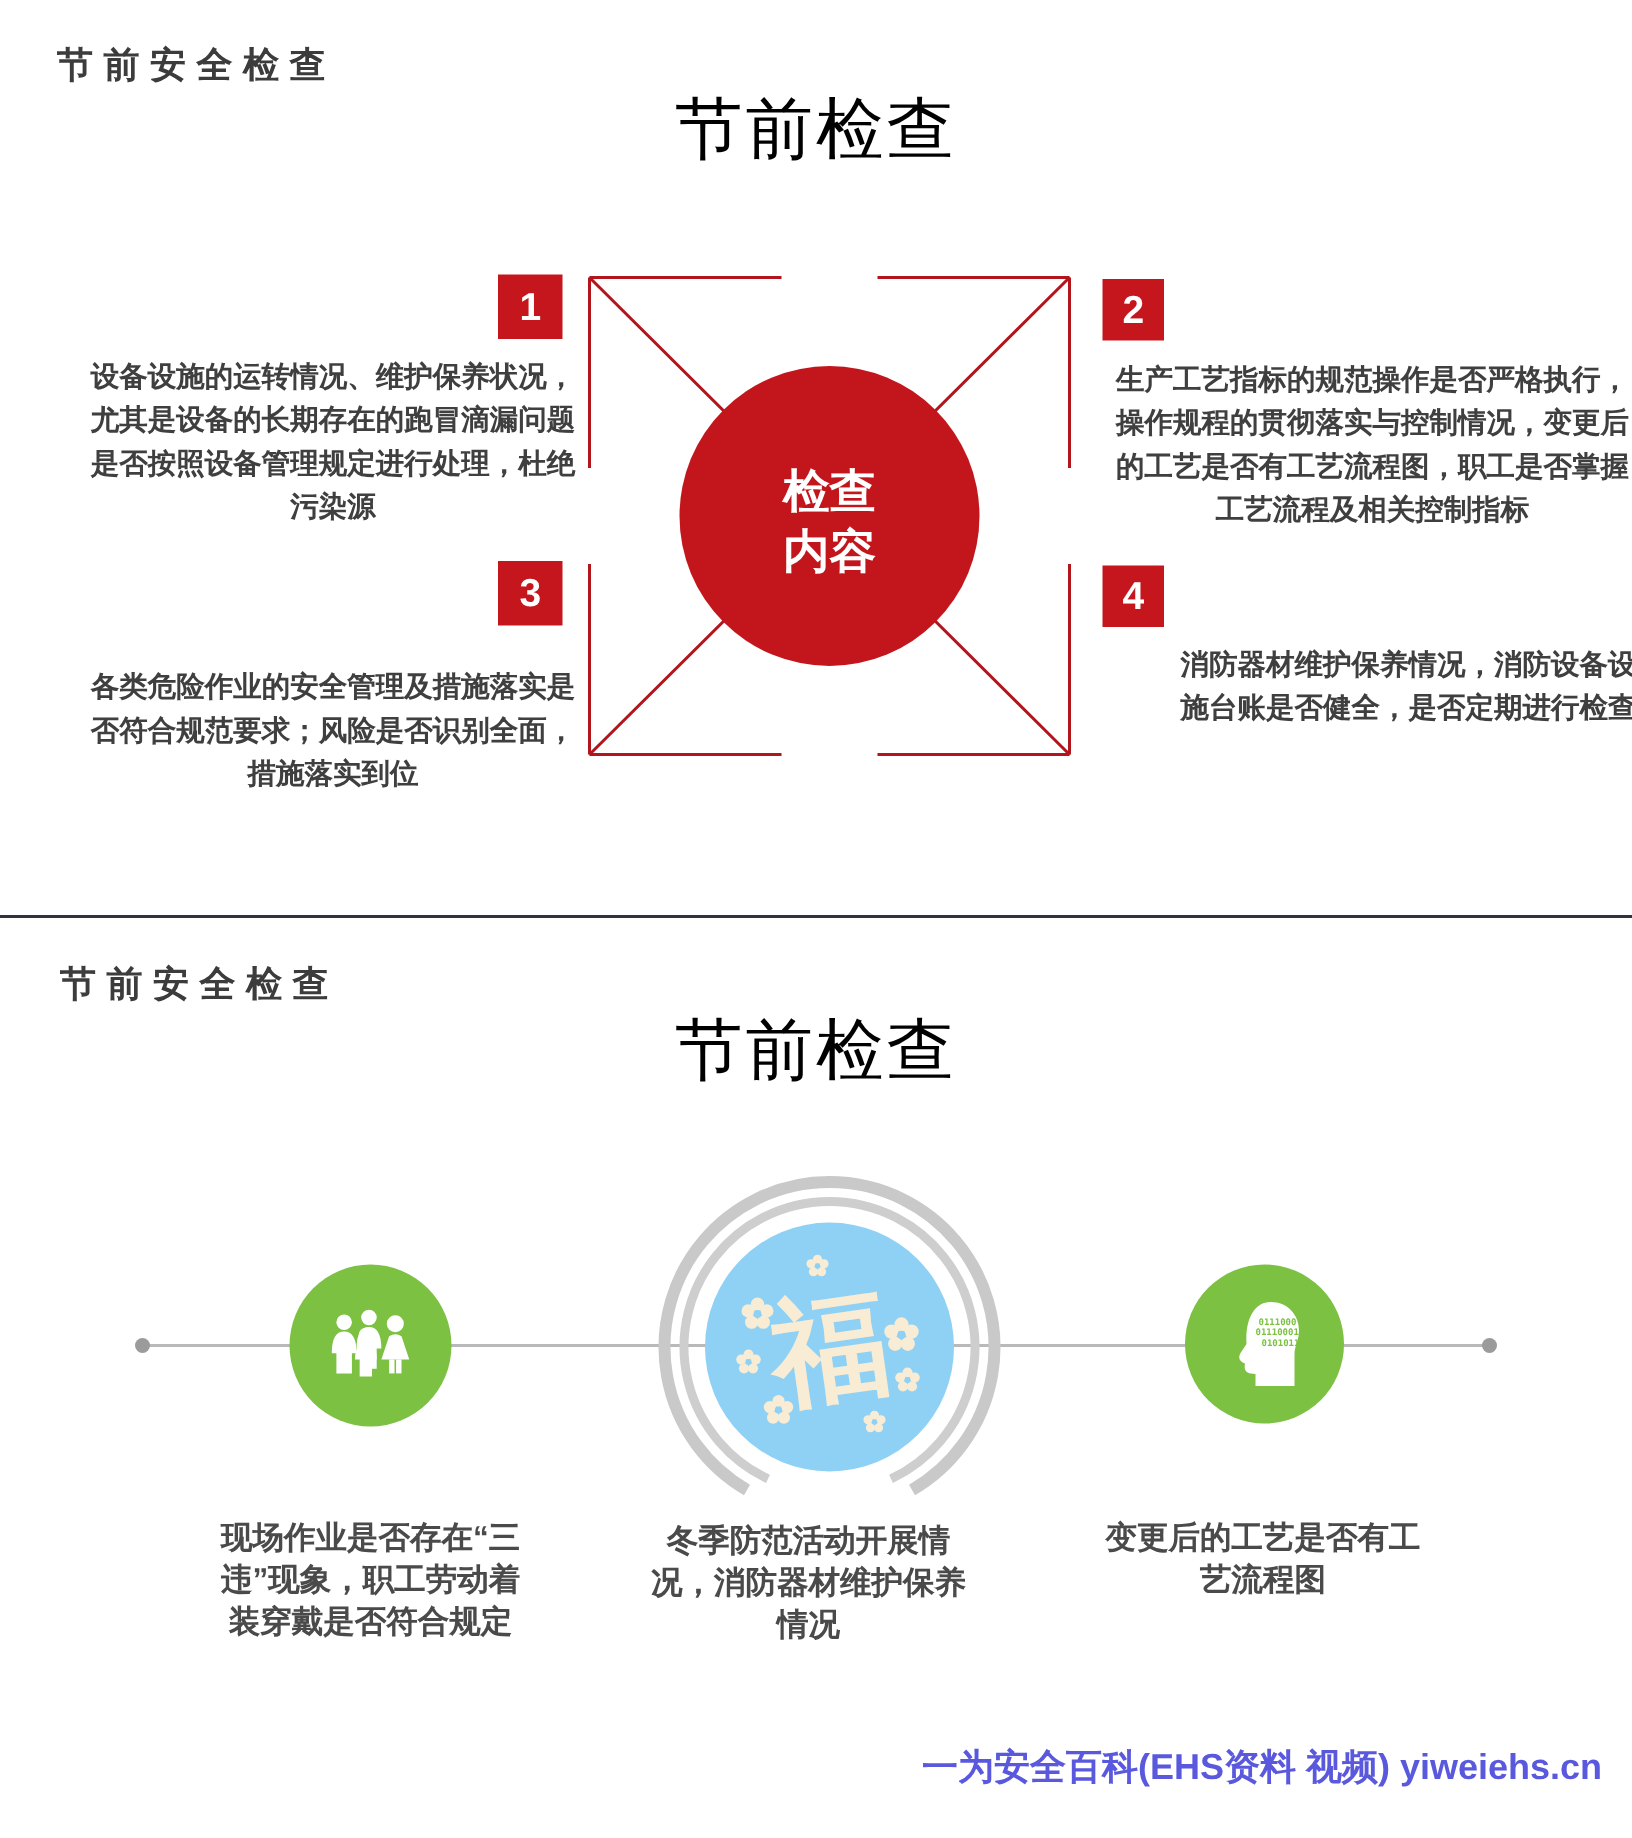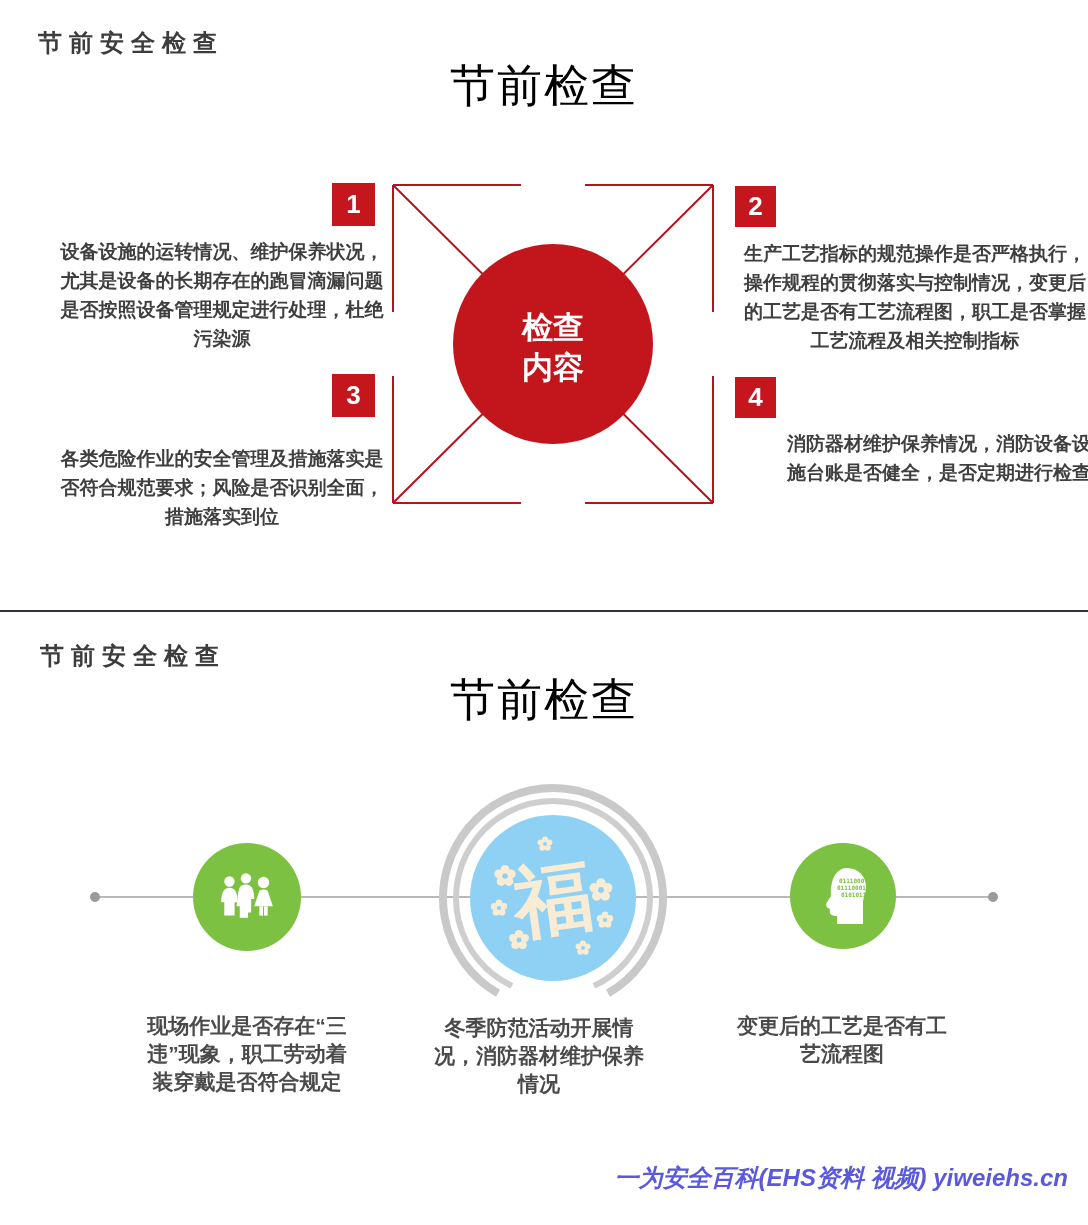--- a/index.html
+++ b/index.html
@@ -14,21 +14,21 @@
   .body-text{position:absolute;font-size:19px;font-weight:bold;color:#3f3f3f;line-height:29px;text-align:center;}
 
   .divider{position:absolute;left:0;width:1088px;height:2px;background:#32323e;}
 
   .timeline-line{position:absolute;background:#b9b9b9;}
   .timeline-dot{position:absolute;width:10px;height:10px;border-radius:50%;background:#9b9b9b;}
 
   .milestone-green{position:absolute;border-radius:50%;background:#7cc142;display:flex;align-items:center;justify-content:center;}
   .caption{position:absolute;font-size:21px;font-weight:bold;color:#4a4a4a;line-height:28px;text-align:center;}
 
-  .footer{position:absolute;right:20px;top:1162px;font-size:24px;font-style:italic;font-weight:bold;color:#5a59dd;white-space:nowrap;text-align:center;}
+  .footer{position:absolute;right:20px;top:1162px;font-size:24px;font-weight:bold;color:#5a59dd;white-space:nowrap;text-align:center;}
 
   svg{display:block;}
 </style>
 </head>
 <body>
 
 <div class="canvas">
 
   <section>
     <div class="slide-header" style="left:38px;top:27px;">节前安全检查</div>

